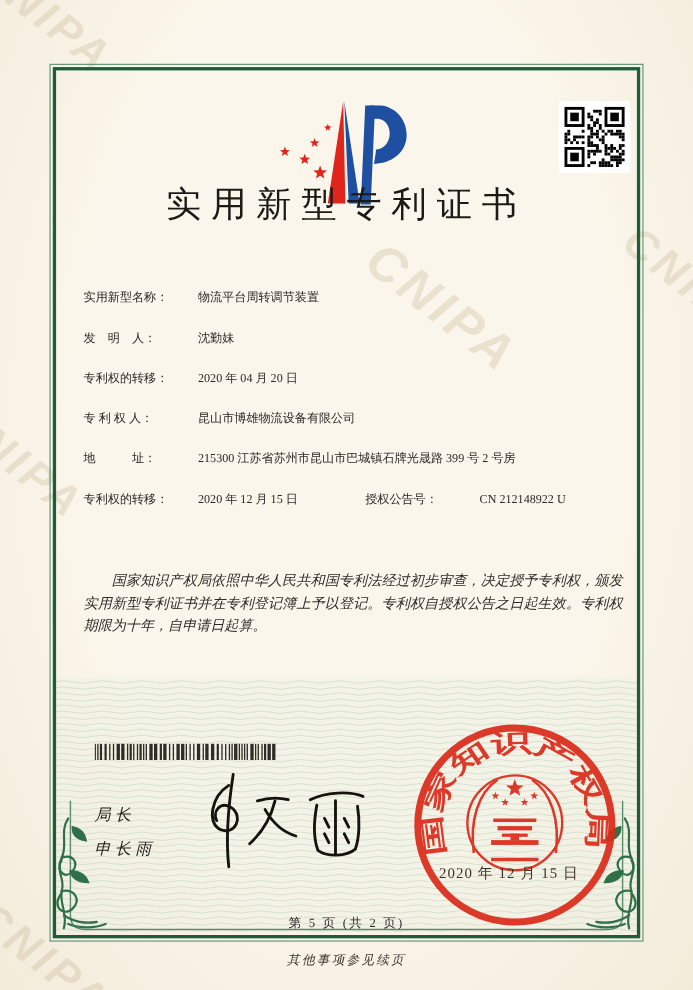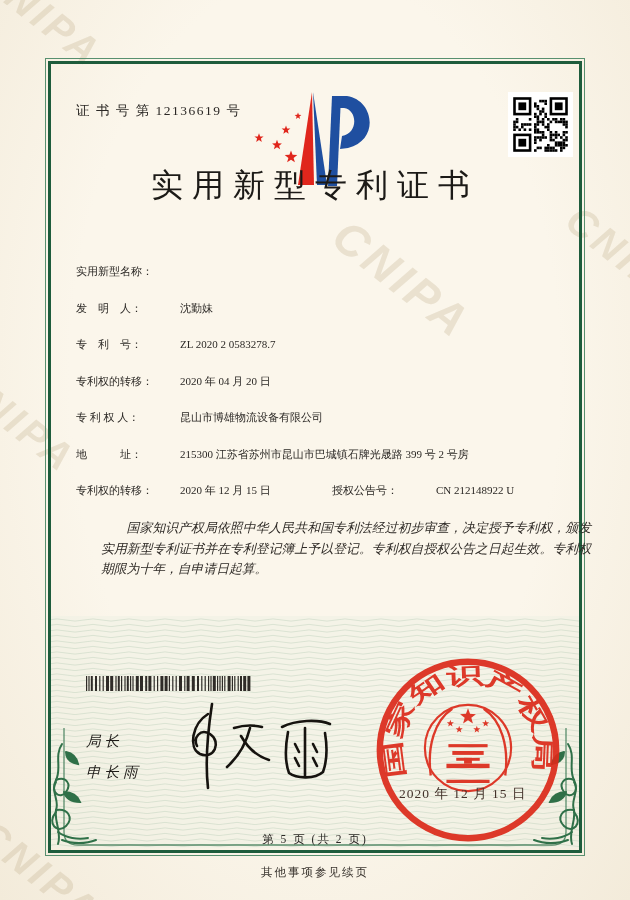--- a/index.html
+++ b/index.html
@@ -22,33 +22,33 @@
   .logo{position:absolute;left:250px;top:90px;width:128px;height:97px;z-index:2;}
   .qr{position:absolute;left:508px;top:92px;width:65px;height:65px;z-index:2;background:#fff;}
   .title{position:absolute;left:0;right:0;top:164px;text-align:center;font-size:32px;
     font-weight:normal;letter-spacing:9px;color:#1c1a17;z-index:2;}
   .fields{position:absolute;left:76px;top:261px;width:484px;font-size:11px;z-index:2;}
   .frow{display:flex;margin-bottom:15px;line-height:21.5px;}
   .flabel{flex:0 0 104px;white-space:nowrap;}
   .fvalue{flex:1;}
   .dual .fvalue-fixed{flex:0 0 152px;}
   .paras{position:absolute;left:76px;top:518px;width:490px;font-size:12.8px;
-    line-height:20.5px;text-align:justify;font-style:italic;color:#2e2a26;z-index:2;margin-left:25px;}
+    line-height:20.5px;text-align:justify;font-style:italic;color:#2e2a26;z-index:2;}
   .paras p{margin:0;text-indent:2em;}
   .barcode{position:absolute;left:86px;top:676px;width:166px;height:15px;z-index:2;}
   .director{position:absolute;left:86px;top:726px;font-size:14.5px;letter-spacing:4px;
     line-height:31px;color:#1f1c19;z-index:3;font-style:italic;}
   .sig{position:absolute;left:178px;top:700px;width:172px;height:96px;z-index:3;}
   .seal{position:absolute;left:370px;top:652px;width:196px;height:196px;opacity:.92;z-index:4;}
   .seal-date{position:absolute;left:399px;top:785px;font-size:13.5px;letter-spacing:1px;
     color:#43322a;z-index:5;}
   .footer-page{position:absolute;left:0;right:0;top:832px;text-align:center;
     font-size:11.5px;letter-spacing:2px;z-index:3;}
   .note{position:absolute;left:0;right:0;top:865px;text-align:center;font-size:11.5px;
-    letter-spacing:2px;color:#3a352f;z-index:2;}
+    letter-spacing:2px;color:#3a352f;z-index:2;font-style:italic;}
 </style>
 </head>
 <body>
 
 <div class="page">
 
   <div class="wm wm-tl">CNIPA</div>
   <div class="wm wm-c">CNIPA</div>
   <div class="wm wm-l">CNIPA</div>
   <div class="wm wm-r">CNIPA</div>
@@ -118,21 +118,20 @@
         <path d="M10,98 c10,4 24,4 34,0"></path>
         <path d="M14,10 q10,2 12,12 q-12,-2 -12,-12" fill="#2f7048"></path>
         <path d="M12,50 q12,0 16,10 q-13,0 -16,-10" fill="#2f7048"></path>
       </g>
   </svg>
 
   <div class="frame">
     <div class="frame-inner"></div>
   </div>
 
-  <div class="cert-no">证 书 号 第 12136619 号</div>
 
   <svg class="logo" viewBox="0 0 128 97">
     <polygon points="62,2 48,95 64,95" fill="#e0261c"></polygon>
     <polygon points="63,2 67,95 77,95" fill="#1f4fa0"></polygon>
     <path d="M82,6 L91,6 L87,96 L78,96 Z" fill="#1f4fa0"></path>
     <path d="M86,6 L97,6 C124,10 130,50 98,58 L90,59 L92,46 C108,44 108,20 94,18 L88,18 Z" fill="#1f4fa0"></path>
     <g id="logoStars" fill="#e0261c">
         <polygon points="48.0,22.4 48.9,24.8 51.4,24.9 49.4,26.5 50.1,28.9 48.0,27.5 45.9,28.9 46.6,26.5 44.6,24.9 47.1,24.8"></polygon>
         <polygon points="36.0,35.4 37.1,38.4 40.4,38.6 37.8,40.6 38.7,43.7 36.0,41.9 33.3,43.7 34.2,40.6 31.6,38.6 34.9,38.4"></polygon>
         <polygon points="27.0,49.8 28.3,53.2 31.9,53.4 29.1,55.7 30.1,59.2 27.0,57.2 23.9,59.2 24.9,55.7 22.1,53.4 25.7,53.2"></polygon>
@@ -269,28 +268,25 @@
       <rect x="17" y="22" width="1" height="1" fill="#000"></rect>
       <rect x="18" y="22" width="1" height="1" fill="#000"></rect>
       <rect x="20" y="22" width="1" height="1" fill="#000"></rect>
     </svg>
 
   <div class="title">实用新型专利证书</div>
 
   <div class="fields">
     <div class="frow">
       <span class="flabel">实用新型名称：</span>
+      <span class="fvalue">物流平台周转调节装置</span>
     </div>
     <div class="frow">
       <span class="flabel">发　明　人：</span>
       <span class="fvalue">沈勤妹</span>
-    </div>
-    <div class="frow">
-      <span class="flabel">专　利　号：</span>
-      <span class="fvalue">ZL 2020 2 0583278.7</span>
     </div>
     <div class="frow">
       <span class="flabel">专利权的转移：</span>
       <span class="fvalue">2020 年 04 月 20 日</span>
     </div>
     <div class="frow">
       <span class="flabel">专 利 权 人：</span>
       <span class="fvalue">昆山市博雄物流设备有限公司</span>
     </div>
     <div class="frow">

